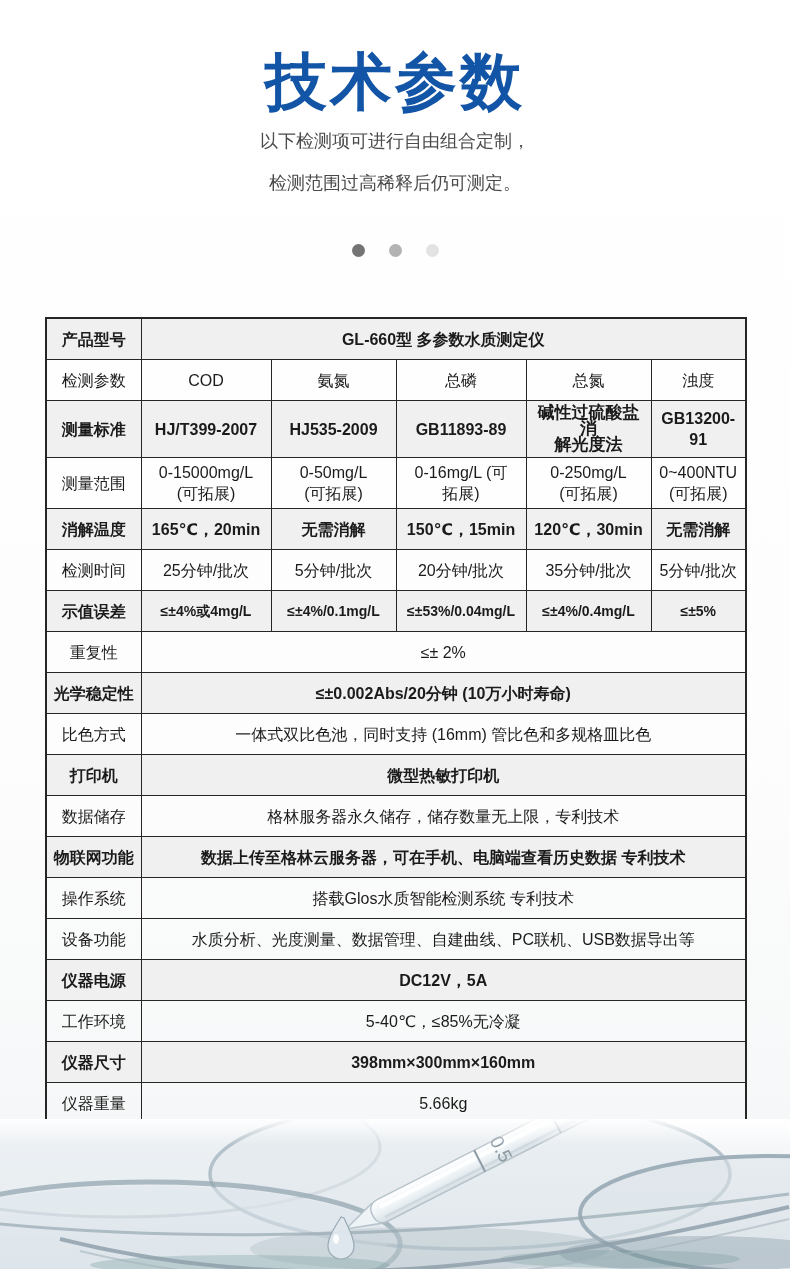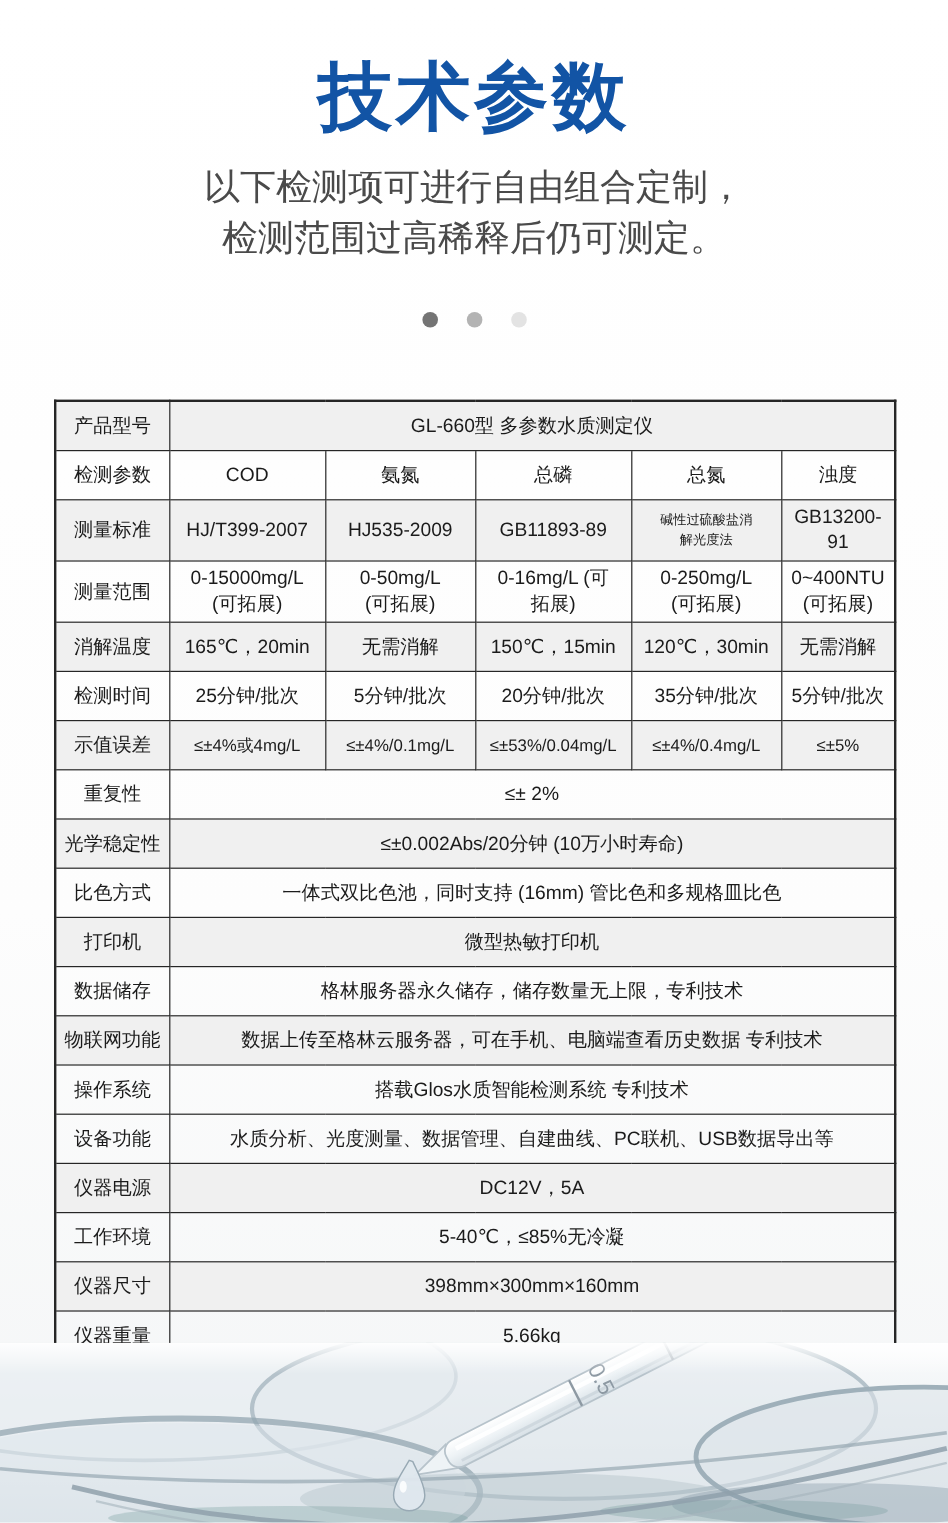--- a/index.html
+++ b/index.html
@@ -10,34 +10,34 @@
   }
   .page{
     position:relative;width:790px;height:1269px;overflow:hidden;
     background:linear-gradient(180deg,#ffffff 0%,#fdfdfd 60%,#f3f5f6 100%);
   }
   .header{padding-top:48px;text-align:center;}
   .title{
     margin:0;font-size:62px;font-weight:bold;letter-spacing:3px;
     color:#1254a5;line-height:68px;
   }
-  .subtitle{margin-top:20px;font-size:30px;color:#4a4a4a;line-height:42px;}
+  .subtitle{margin-top:4px;font-size:18px;color:#4a4a4a;line-height:42px;}
   .dots{margin-top:40px;display:flex;justify-content:center;gap:24px;height:13px;}
   .dot{width:13px;height:13px;border-radius:50%;display:inline-block;}
   table.spec{
     margin:60px 0 0 45px;width:700px;border-collapse:collapse;
     border:2px solid #262626;table-layout:fixed;
   }
   table.spec td{
     border:1px solid #262626;text-align:center;vertical-align:middle;
     font-size:16px;color:#1b1b1b;height:32px;line-height:21px;
     padding:4px 3px;white-space:pre-line;overflow:hidden;
   }
-  table.spec tr.shaded td{background:#f0f0f0;}
-  table.spec td.small{font-size:11px;line-height:16px;}
+  table.spec tr.shaded td{background:#f0f0f0;font-weight:bold;}
+  table.spec td.small{font-size:17px;line-height:16px;}
   table.spec td.mid{font-size:14px;}
   .photo{position:absolute;left:0;bottom:0;width:790px;height:150px;overflow:hidden;}
   .photo svg{display:block;}
 </style>
 </head>
 <body>
 
 <div class="page">
 
   <div class="header">

